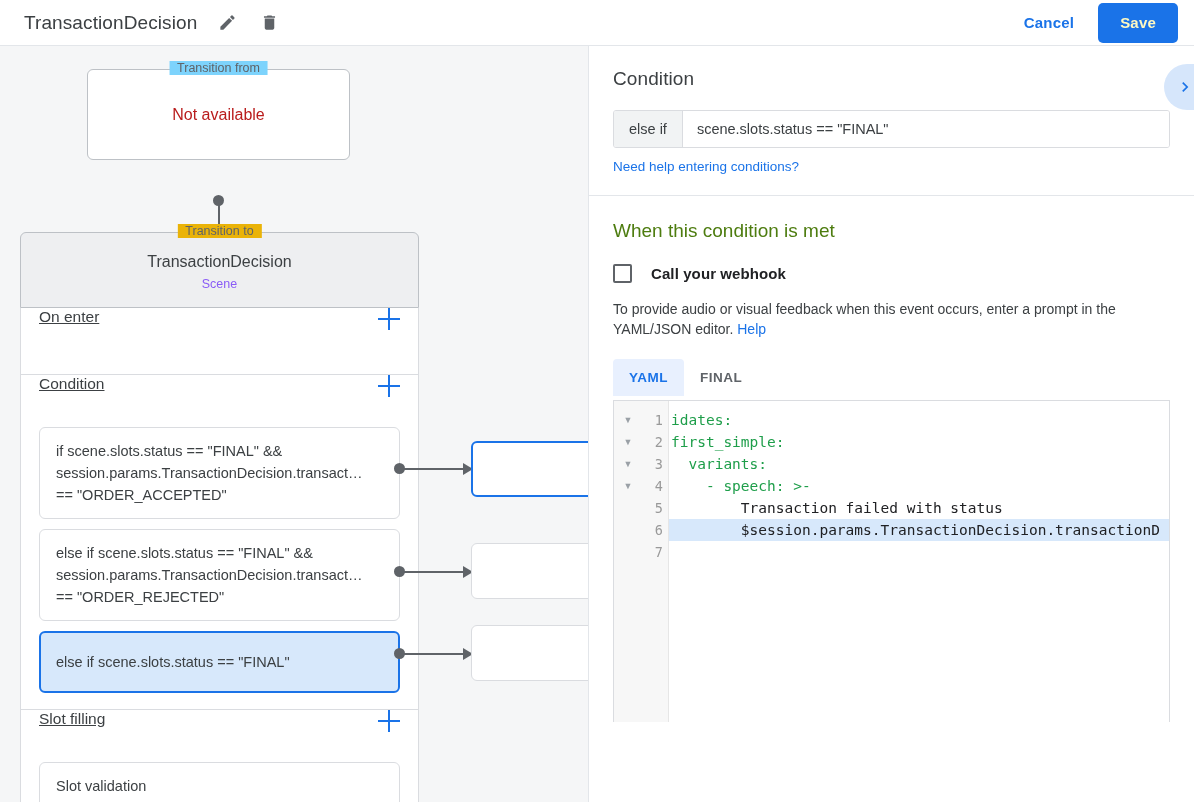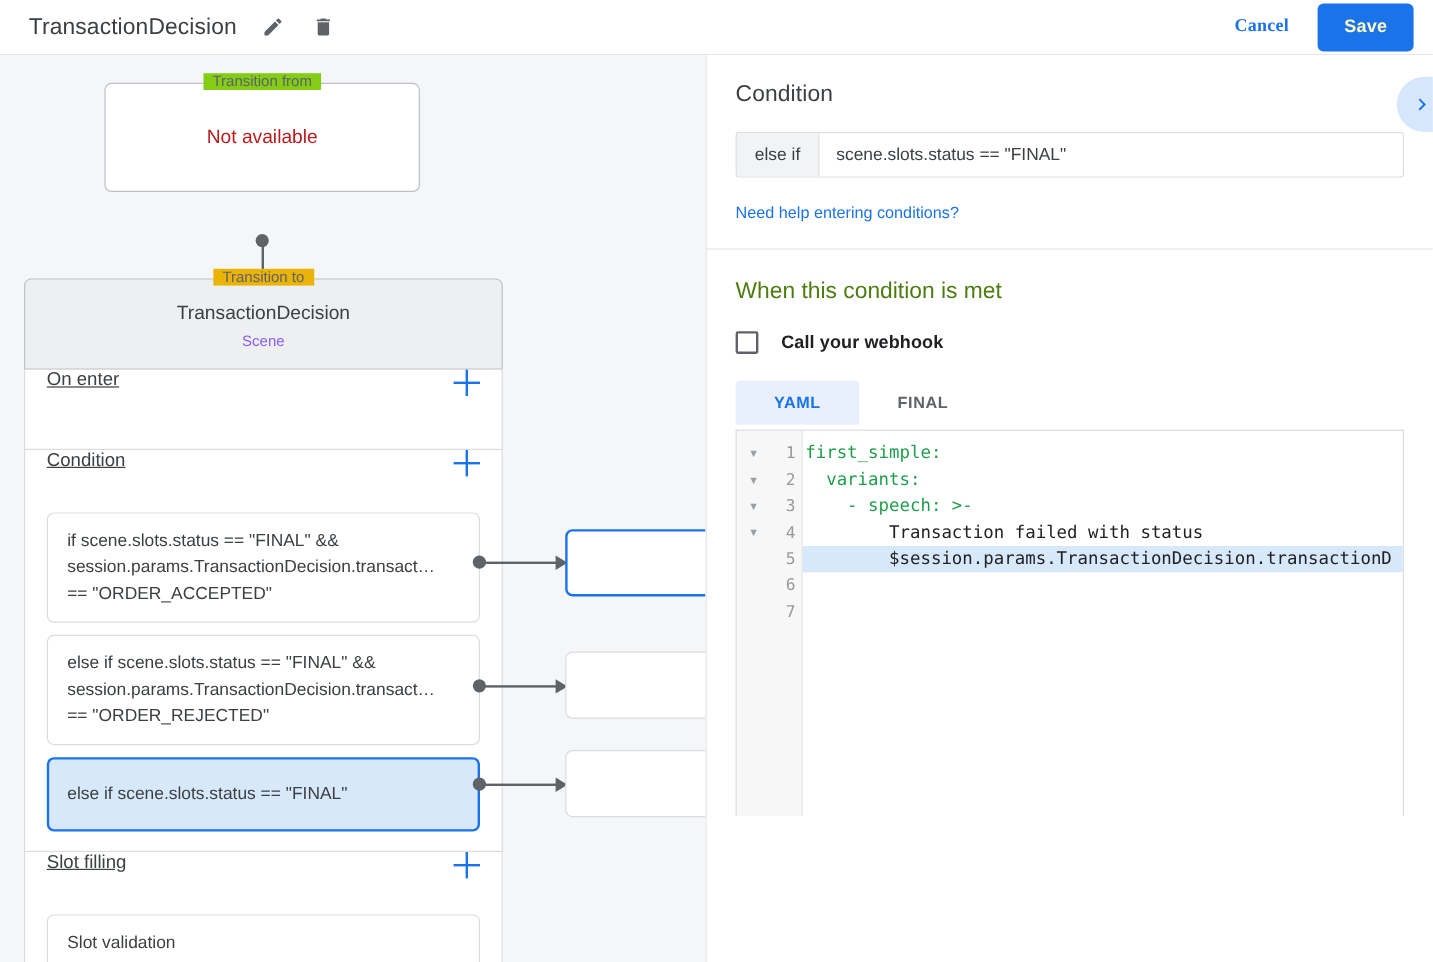--- a/index.html
+++ b/index.html
@@ -47,21 +47,21 @@
   .topbar-icon svg { display: block; }
   .topbar-spacer { flex: 1; }
   .cancel-btn {
     color: #1a73e8;
     font-size: 15px;
     font-weight: bold;
     background: none;
     border: none;
     padding: 8px 14px;
     cursor: pointer;
-    font-family: Liberation Serif, serif;
+    font-family: Liberation Sans, sans-serif;
     letter-spacing: 0.2px;
   }
   .save-btn {
     margin-left: 10px;
     margin-right: 16px;
     background: #1a73e8;
     color: #fef9c3;
     font-size: 15px;
     font-weight: bold;
     border: none;
@@ -88,21 +88,21 @@
     position: absolute;
     border: 1px solid #bdc1c6;
     border-radius: 6px;
     box-sizing: border-box;
   }
   .fieldbox-legend {
     position: absolute;
     top: -9px;
     left: 50%;
     transform: translateX(-50%);
-    background: #84cc16;
+    background: #7dd3fc;
     padding: 0 8px;
     font-size: 12.5px;
     color: #5f6368;
     white-space: nowrap;
   }
 
   #transition-from {
     left: 87px; top: 23px;
     width: 263px; height: 91px;
     background: #ffffff;
@@ -324,21 +324,21 @@
     border: none;
     outline: none;
     padding: 0 14px;
     font-size: 14.5px;
     color: #3c4043;
     font-family: inherit;
     background: #ffffff;
   }
   .help-link {
     display: inline-block;
-    margin-top: 22px;
+    margin-top: 11px;
     color: #1a73e8;
     font-size: 13.5px;
     text-decoration: none;
     cursor: pointer;
   }
 
   .when-heading {
     font-size: 19px;
     color: #4d7c0f;
     margin-bottom: 22px;
@@ -395,21 +395,21 @@
     margin-bottom: 20px;
   }
   .desc-text a { color: #1a73e8; text-decoration: none; cursor: pointer; }
 
   
   .tabs {
     display: flex;
     margin-bottom: 0;
   }
   .tab {
-    padding: 11px 32px;
+    padding: 11px 16px;
     font-size: 13.5px;
     font-weight: bold;
     letter-spacing: 0.5px;
     color: #5f6368;
     cursor: pointer;
     border-radius: 4px 4px 0 0;
   }
   .tab.active {
     background: #e8f0fe;
     color: #1a73e8;
@@ -596,20 +596,24 @@
 
   <div class="rp-section nb" style="padding-top:24px;">
     <div class="when-heading">When this condition is met</div>
 
     <div class="check-row">
       <span class="checkbox"></span>
       <span class="check-label">Call your webhook</span>
     </div>
 
 
+    <div class="desc-text">
+      <span>To provide audio or visual feedback when this event occurs, enter a prompt in the YAML/JSON editor.</span>
+      <a>Help</a>
+    </div>
 
     <div class="tabs">
       <div class="tab active">YAML</div>
       <div class="tab">FINAL</div>
     </div>
 
     <div class="editor">
       <div class="fold-gutter">
         <div class="fold-arrow">▼</div>
         <div class="fold-arrow">▼</div>
@@ -624,20 +628,21 @@
         <div>1</div>
         <div>2</div>
         <div>3</div>
         <div>4</div>
         <div>5</div>
         <div>6</div>
         <div>7</div>
       </div>
 
       <div class="code-area">
+        <div class="code-line tok-key">idates:</div>
         <div class="code-line tok-key">first_simple:</div>
         <div class="code-line tok-key">  variants:</div>
         <div class="code-line tok-key">    - speech: &gt;-</div>
         <div class="code-line">        Transaction failed with status</div>
         <div class="code-line hl">        $session.params.TransactionDecision.transactionD</div>
         <div class="code-line"></div>
       </div>
     </div>
   </div>
 </div>

